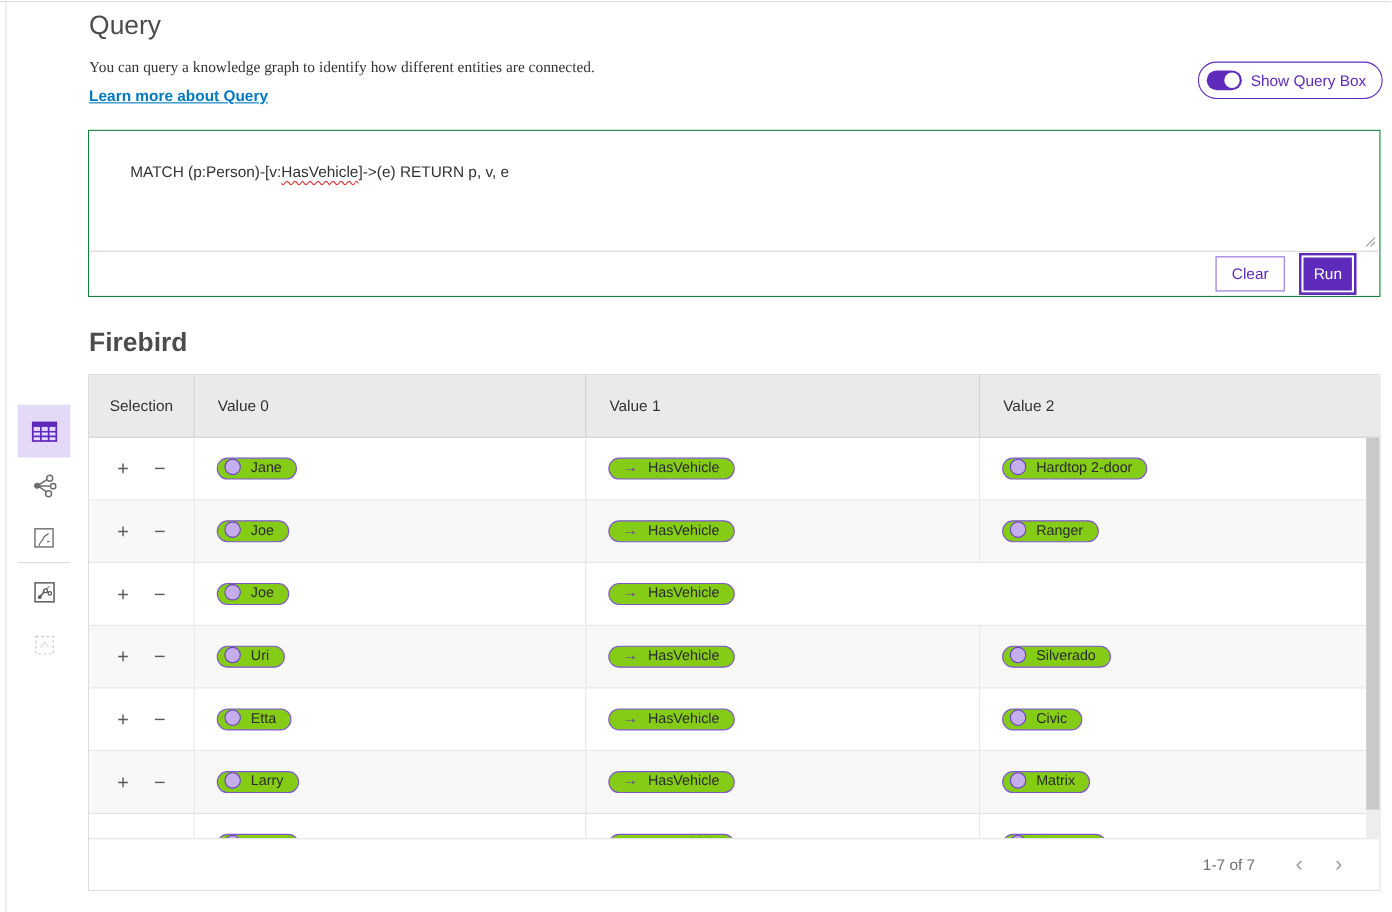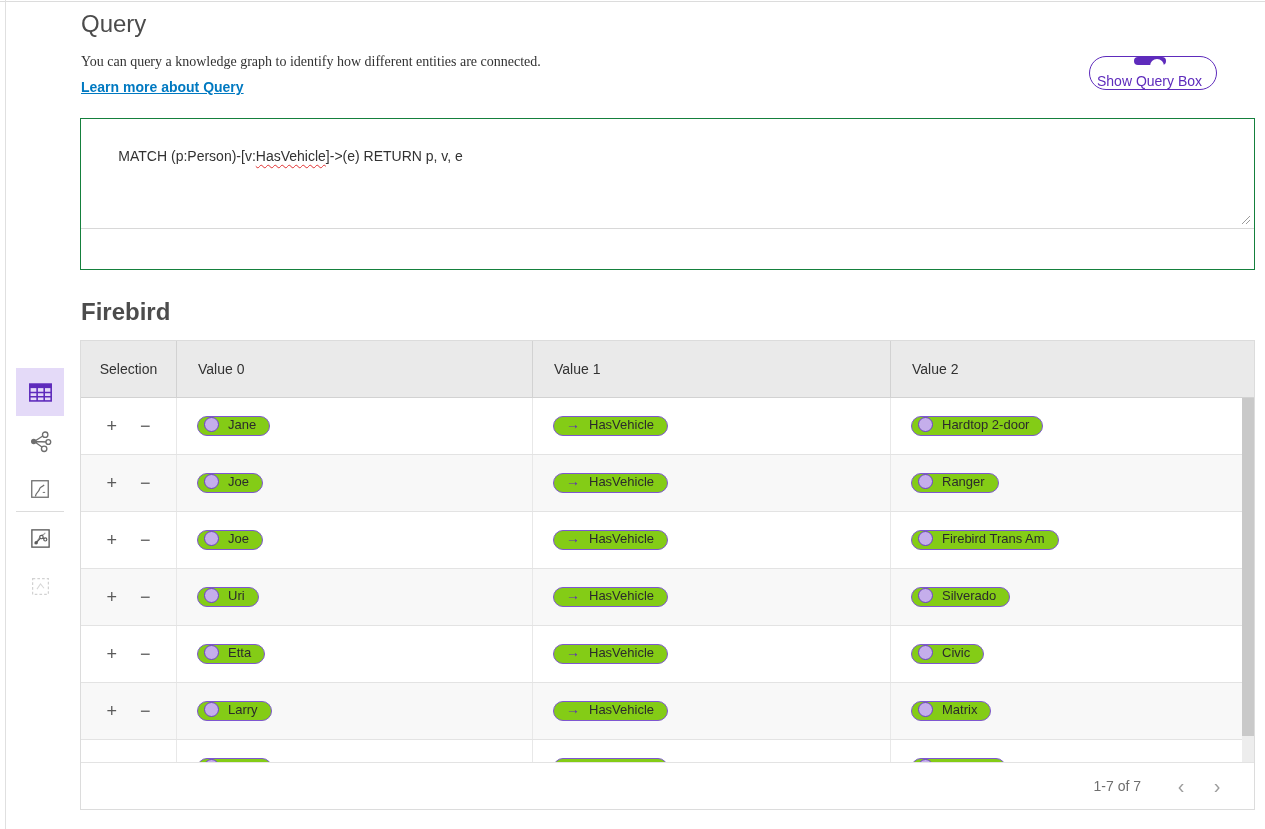--- a/index.html
+++ b/index.html
@@ -17,21 +17,21 @@
 
   
   .title { position: absolute; left: 81px; top: 10px; font-size: 24px; font-weight: normal; color: #4c4c4c; }
   .description { position: absolute; left: 81px; top: 54px; font-size: 14px; color: #323232; font-family: Liberation Serif, serif; }
   .learn-link { position: absolute; left: 81px; top: 79px; font-size: 14px; font-weight: bold; color: #0079c1; text-decoration: underline; cursor: pointer; }
 
   .toggle-pill {
     position: absolute; left: 1089px; top: 56px; height: 34px;
     border: 1px solid #5e2bbc; border-radius: 18px; background: #fff;
     display: flex; align-items: center; gap: 8px; padding: 0 14px 0 7px;
-    box-sizing: border-box; cursor: pointer; flex-direction: column;
+    box-sizing: border-box; cursor: pointer;
   }
   .switch-track { position: relative; width: 32px; height: 18px; border-radius: 9px; background: #5e2bbc; }
   .switch-knob { position: absolute; right: 2px; top: 2px; width: 14px; height: 14px; border-radius: 50%; background: #fff; }
   .toggle-label { font-size: 14px; color: #5e2bbc; }
 
   
   .query-box {
     position: absolute; left: 80px; top: 118px; width: 1175px; height: 152px;
     border: 1px solid #15803d; box-sizing: border-box; background: #fff;
   }
@@ -138,20 +138,24 @@
     <span class="toggle-label">Show Query Box</span>
   </div>
 
   <div class="query-box">
     <div class="query-text">
       <span>MATCH (p:Person)-[v:</span><span class="misspelled">HasVehicle</span><span>]-&gt;(e) RETURN p, v, e</span>
       <svg class="resize-handle" width="12" height="12" viewBox="0 0 12 12">
         <path d="M11 3 L3 11 M11 7 L7 11" stroke="#9b9b9b" stroke-width="1" fill="none"></path>
       </svg>
     </div>
+    <div class="query-footer">
+      <button class="btn-clear">Clear</button>
+      <button class="btn-run">Run</button>
+    </div>
   </div>
 
   <div class="results-title">Firebird</div>
 
   <div class="table-card">
     <div class="thead">
       <div class="th col-sel">Selection</div>
       <div class="th col-v0">Value 0</div>
       <div class="th col-v1">Value 1</div>
       <div class="th col-v2">Value 2</div>
@@ -215,26 +219,20 @@
     <div class="td col-v0">
       <span class="pill">
         <span class="node"></span>
         <span>Joe</span>
       </span>
     </div>
     <div class="td col-v1">
       <span class="pill rel">
         <span class="arrow">→</span>
         <span>HasVehicle</span>
-      </span>
-    </div>
-    <div class="td col-v2">
-      <span class="pill">
-        <span class="node"></span>
-        <span>Firebird Trans Am</span>
       </span>
     </div>
   </div>
 
   <div class="trow alt">
     <div class="td col-sel">
       <button class="sel-btn">+</button>
       <button class="sel-btn">−</button>
     </div>
     <div class="td col-v0">

